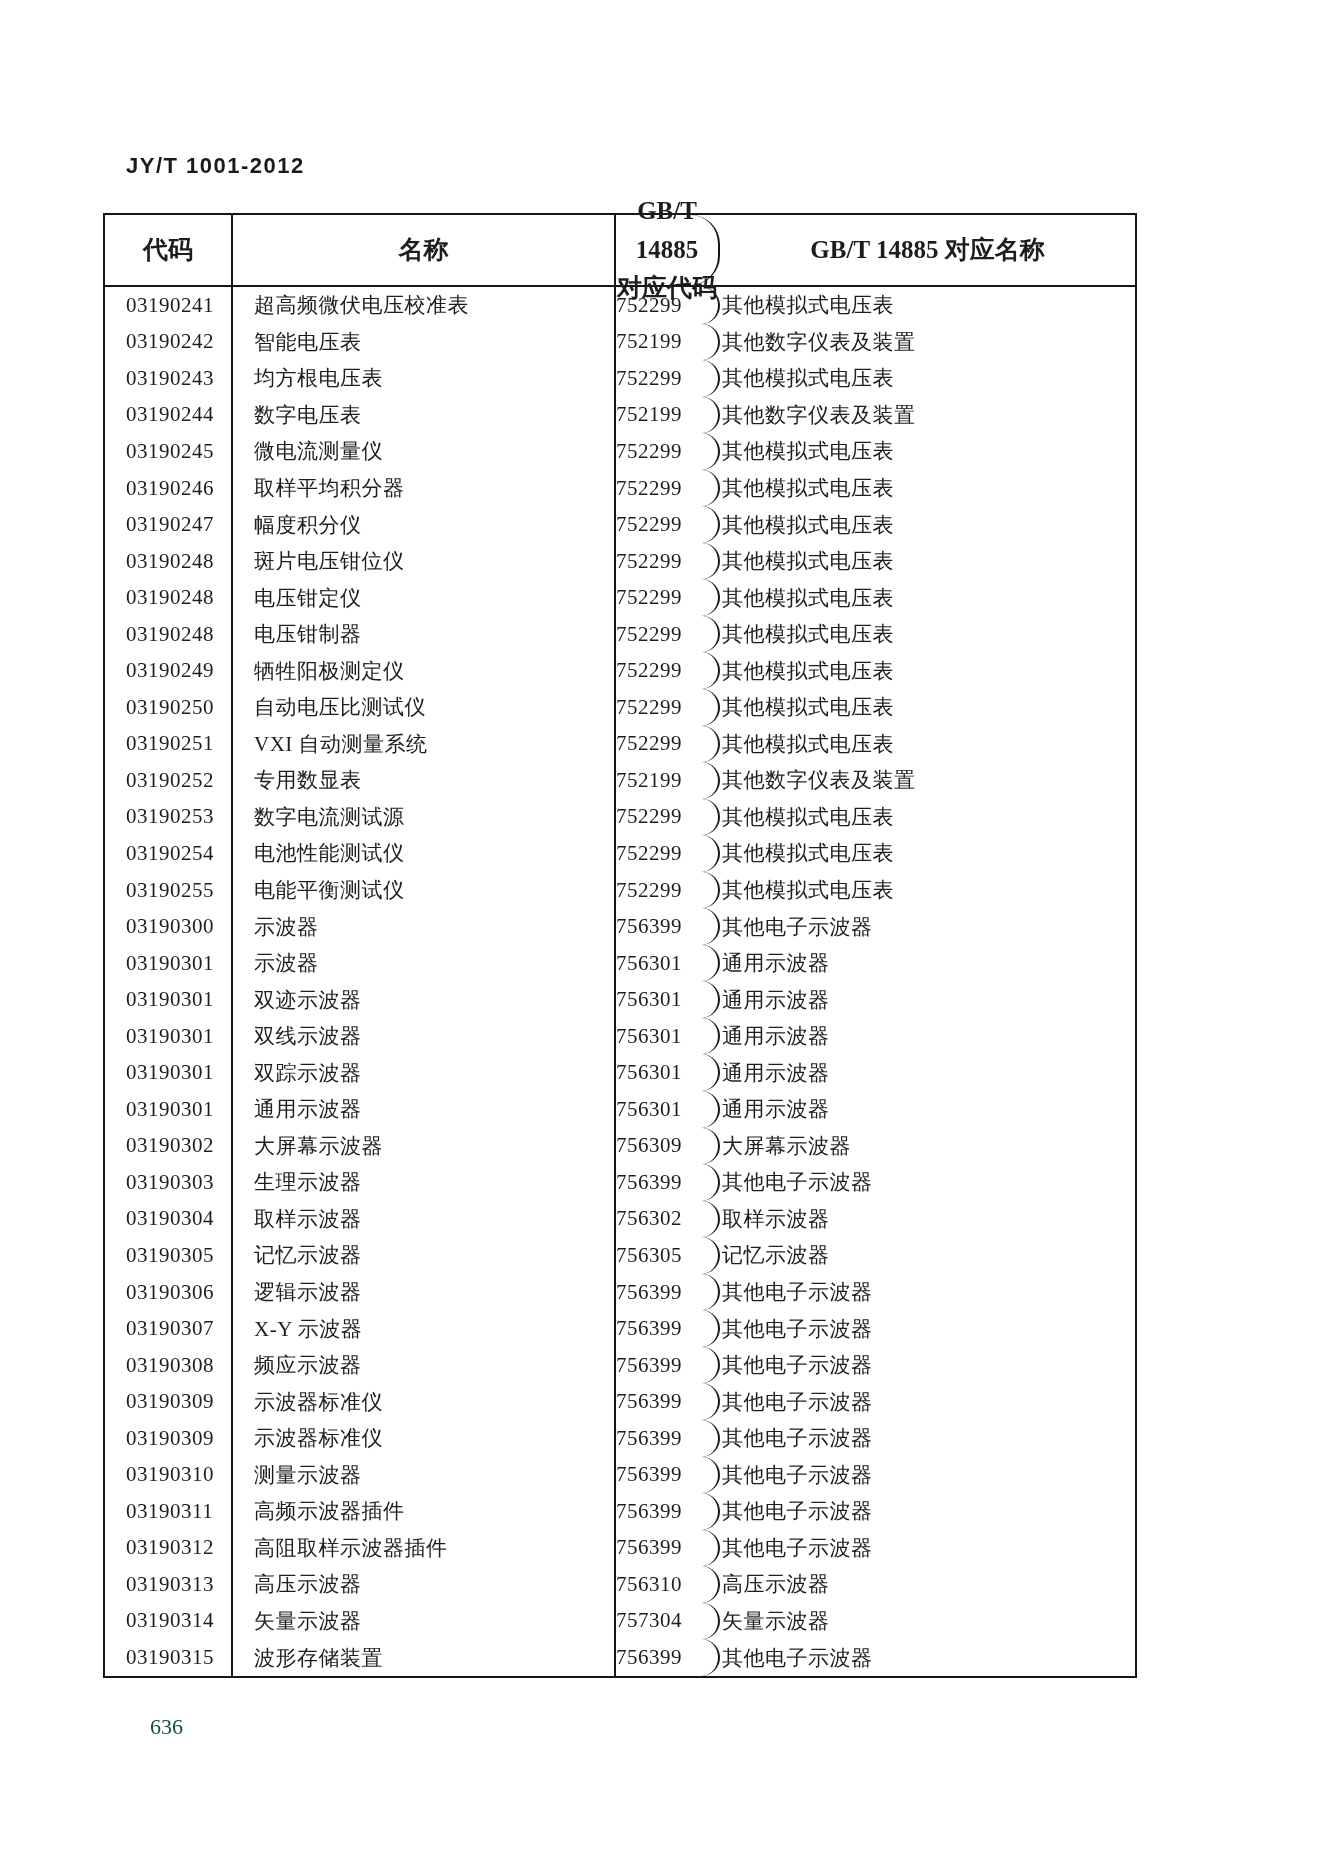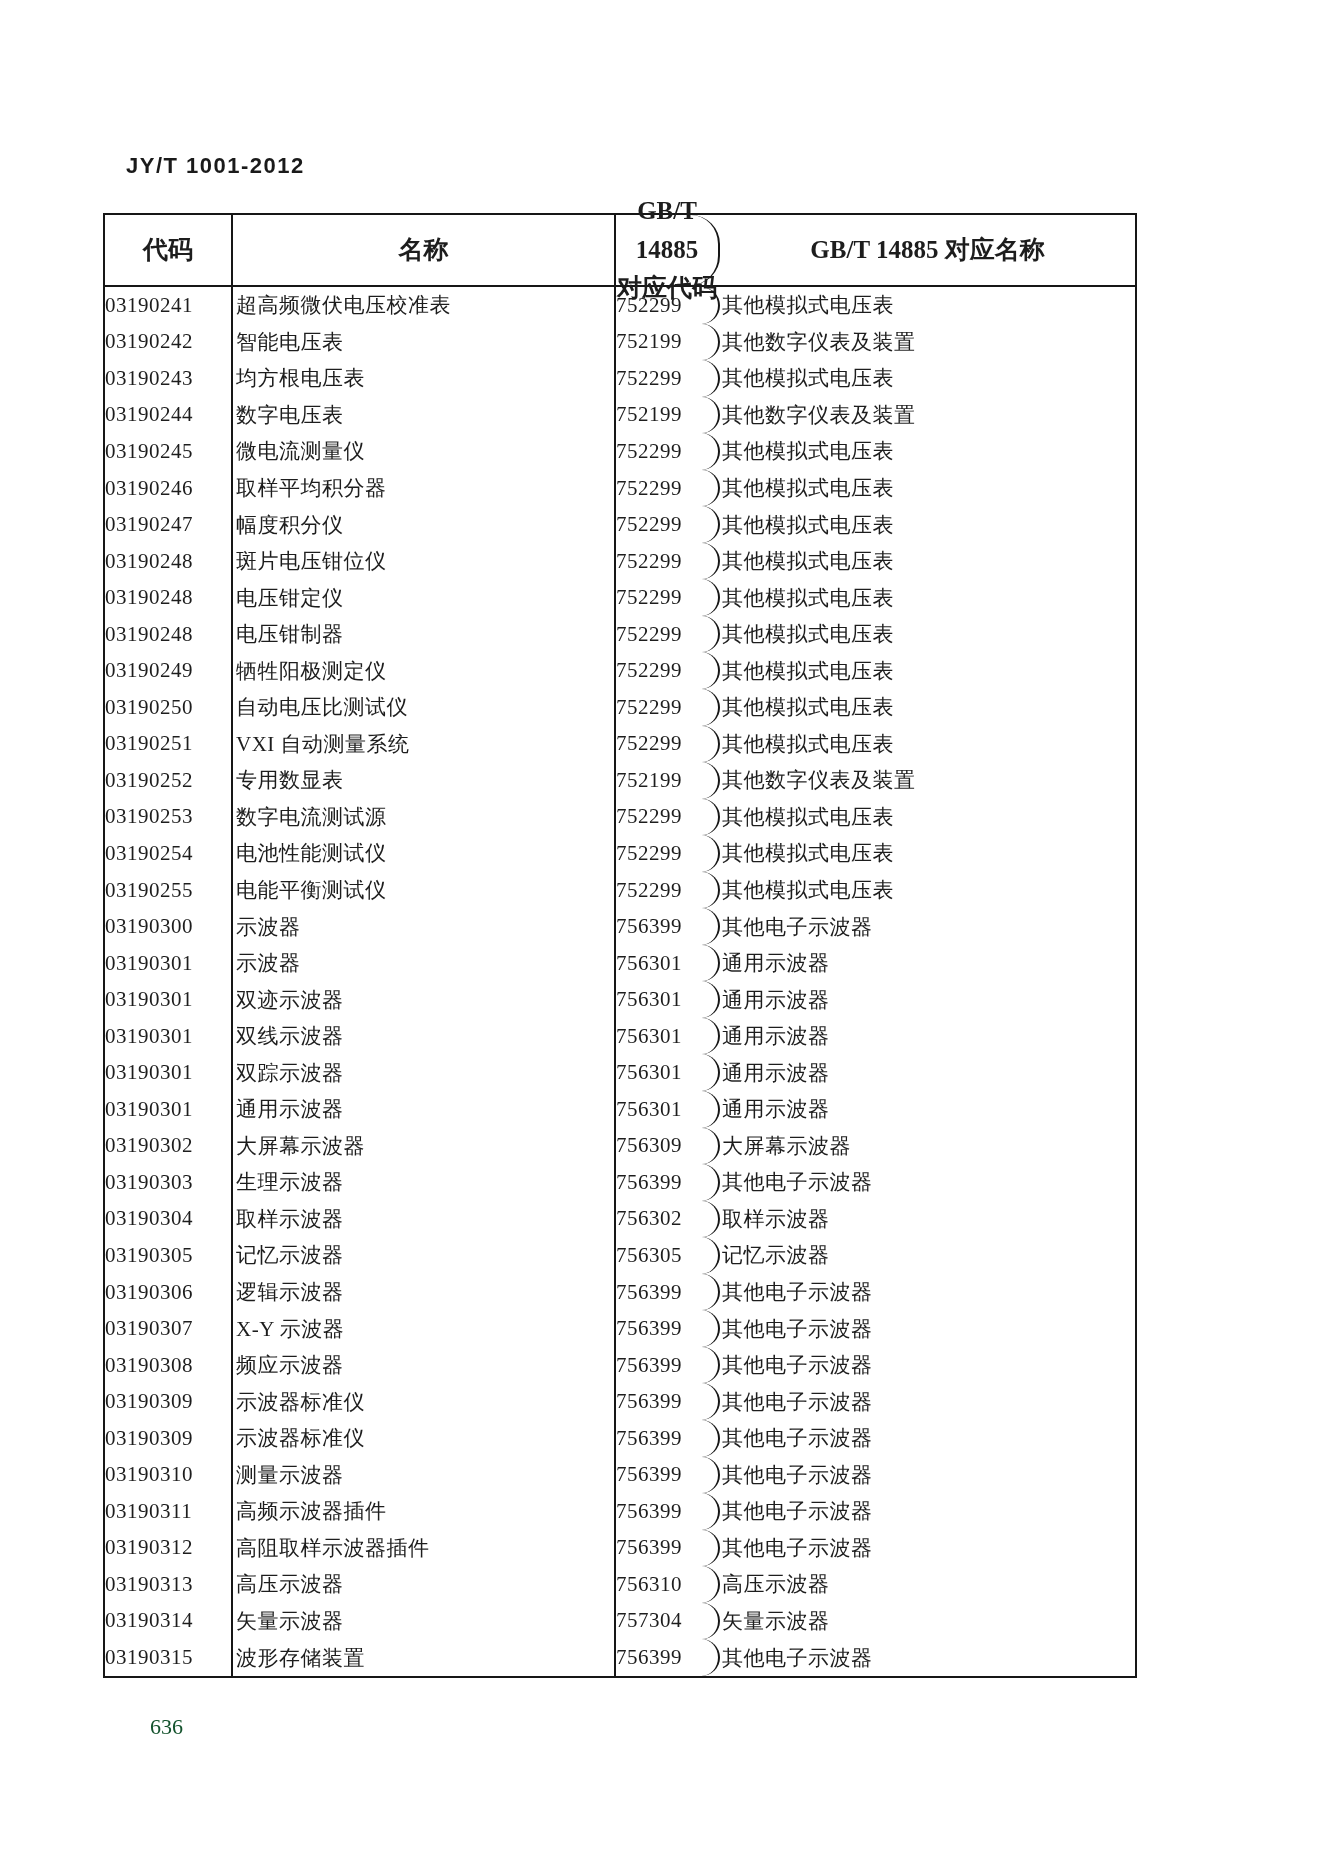--- a/index.html
+++ b/index.html
@@ -55,22 +55,22 @@
     font-size: 21px;
   }
   .td {
     display: flex;
     align-items: center;
     box-sizing: border-box;
     overflow: hidden;
     white-space: nowrap;
     letter-spacing: 0.5px;
   }
-  .td.c1 { padding-left: 0; }
-  .td.c2 { padding-left: 3px; }
+  .td.c1 { padding-left: 21px; }
+  .td.c2 { padding-left: 21px; }
   .td.c3 { }
   .td.c4 { padding-left: 2px; font-family: Liberation Mono, monospace; }
   .page-number {
     position: absolute;
     left: 150px; top: 1714px;
     font-size: 22px;
     color: #14532d;
   }
 </style>
 </head>

